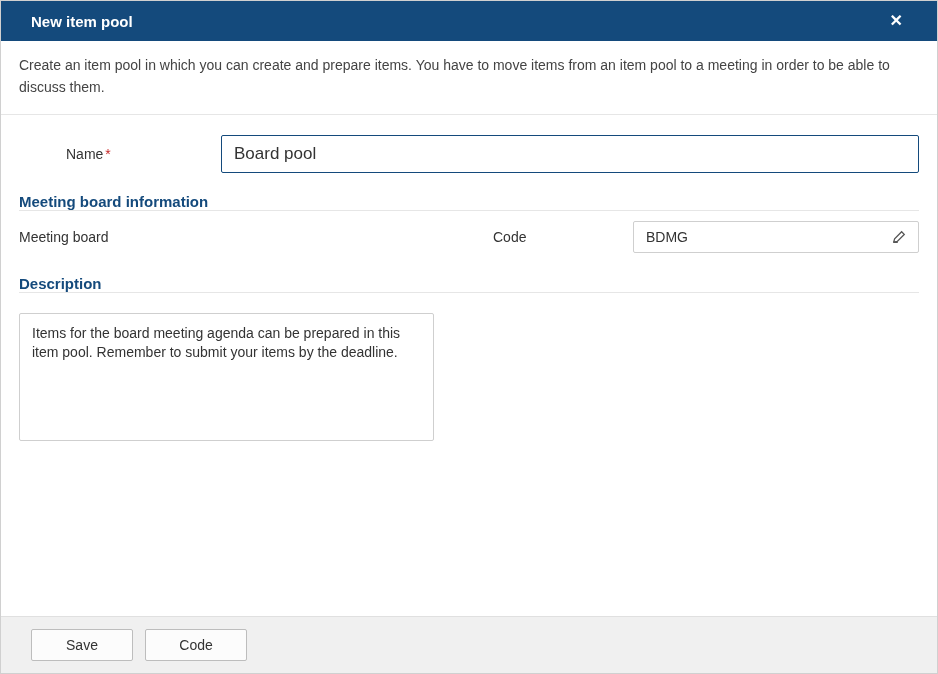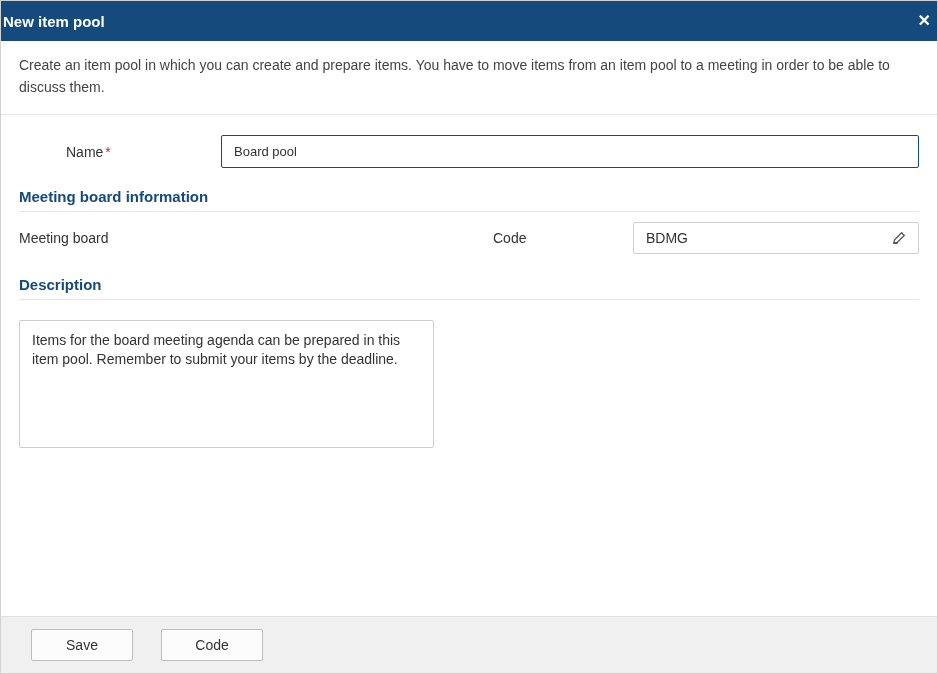--- a/index.html
+++ b/index.html
@@ -18,21 +18,21 @@
       border: 1px solid #d0d0d0;
       display: flex;
       flex-direction: column;
     }
     .titlebar {
       background: #144a7c;
       color: #fff;
       display: flex;
       align-items: center;
       justify-content: space-between;
-      padding: 10px 2px;
+      padding: 10px 30px;
       font-weight: 600;
       font-size: 15px;
     }
     .close-icon {
       cursor: pointer;
       font-size: 16px;
       line-height: 1;
       padding: 2px 4px;
     }
     .intro {
@@ -60,31 +60,30 @@
     }
     .required-asterisk {
       color: #c62828;
       margin-left: 2px;
     }
     .name-input {
       flex: 1;
       border: 1px solid #144a7c;
       border-radius: 2px;
       padding: 8px 12px;
-      font-size: 13px;
+      font-size: 17px;
       color: #333;
       font-family: inherit;
       outline: none;
     }
     .section-title {
       color: #144a7c;
       font-weight: 600;
       font-size: 15px;
       margin-bottom: 8px;
-      padding-bottom: 6px;
       border-bottom: 1px solid #e6e6e6;
     }
     .two-col-row {
       display: flex;
       align-items: center;
       gap: 48px;
       margin-top: 10px;
       margin-bottom: 22px;
     }
     .col {
@@ -144,21 +143,21 @@
     .footer {
       background: #f0f0f0;
       border-top: 1px solid #e0e0e0;
       padding: 12px 18px 12px 18px;
       display: flex;
       align-items: center;
       justify-content: space-between;
     }
     .footer-left, .footer-right {
       display: flex;
-      gap: 28px;
+      gap: 12px;
       padding-left: 12px;
     }
     .btn {
       min-width: 102px;
       padding: 7px 10px;
       font-size: 14px;
       border: 1px solid #bdbdbd;
       background: #fcfcfc;
       color: #333;
       border-radius: 2px;

